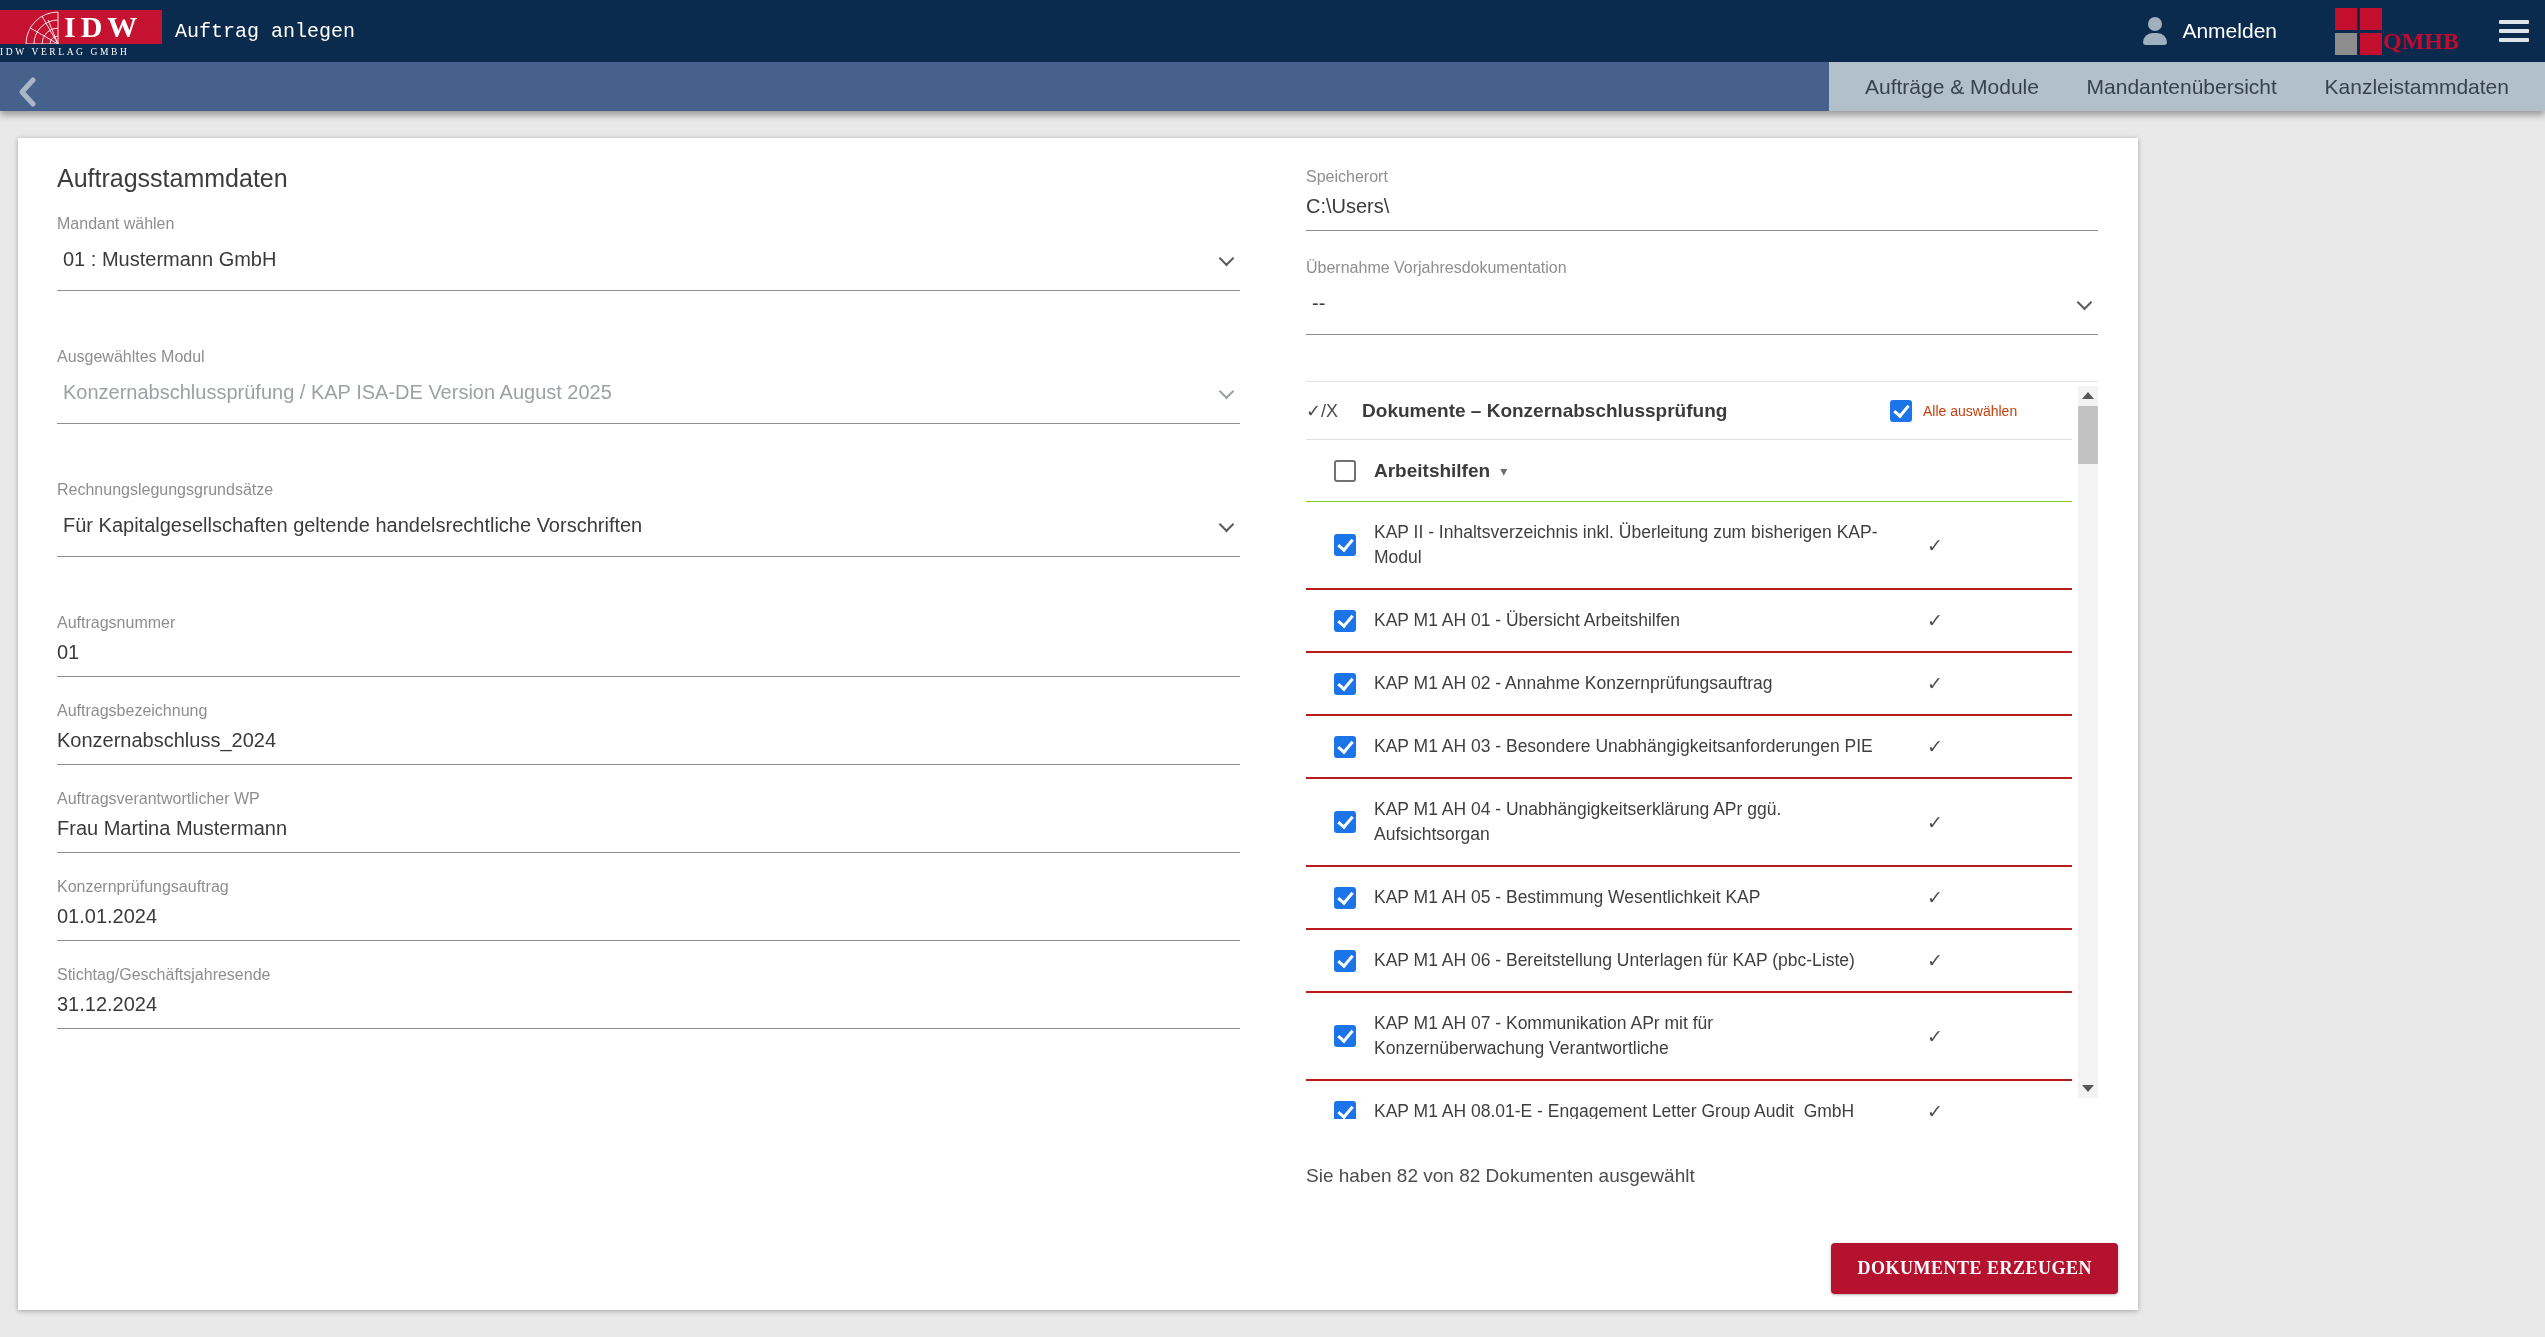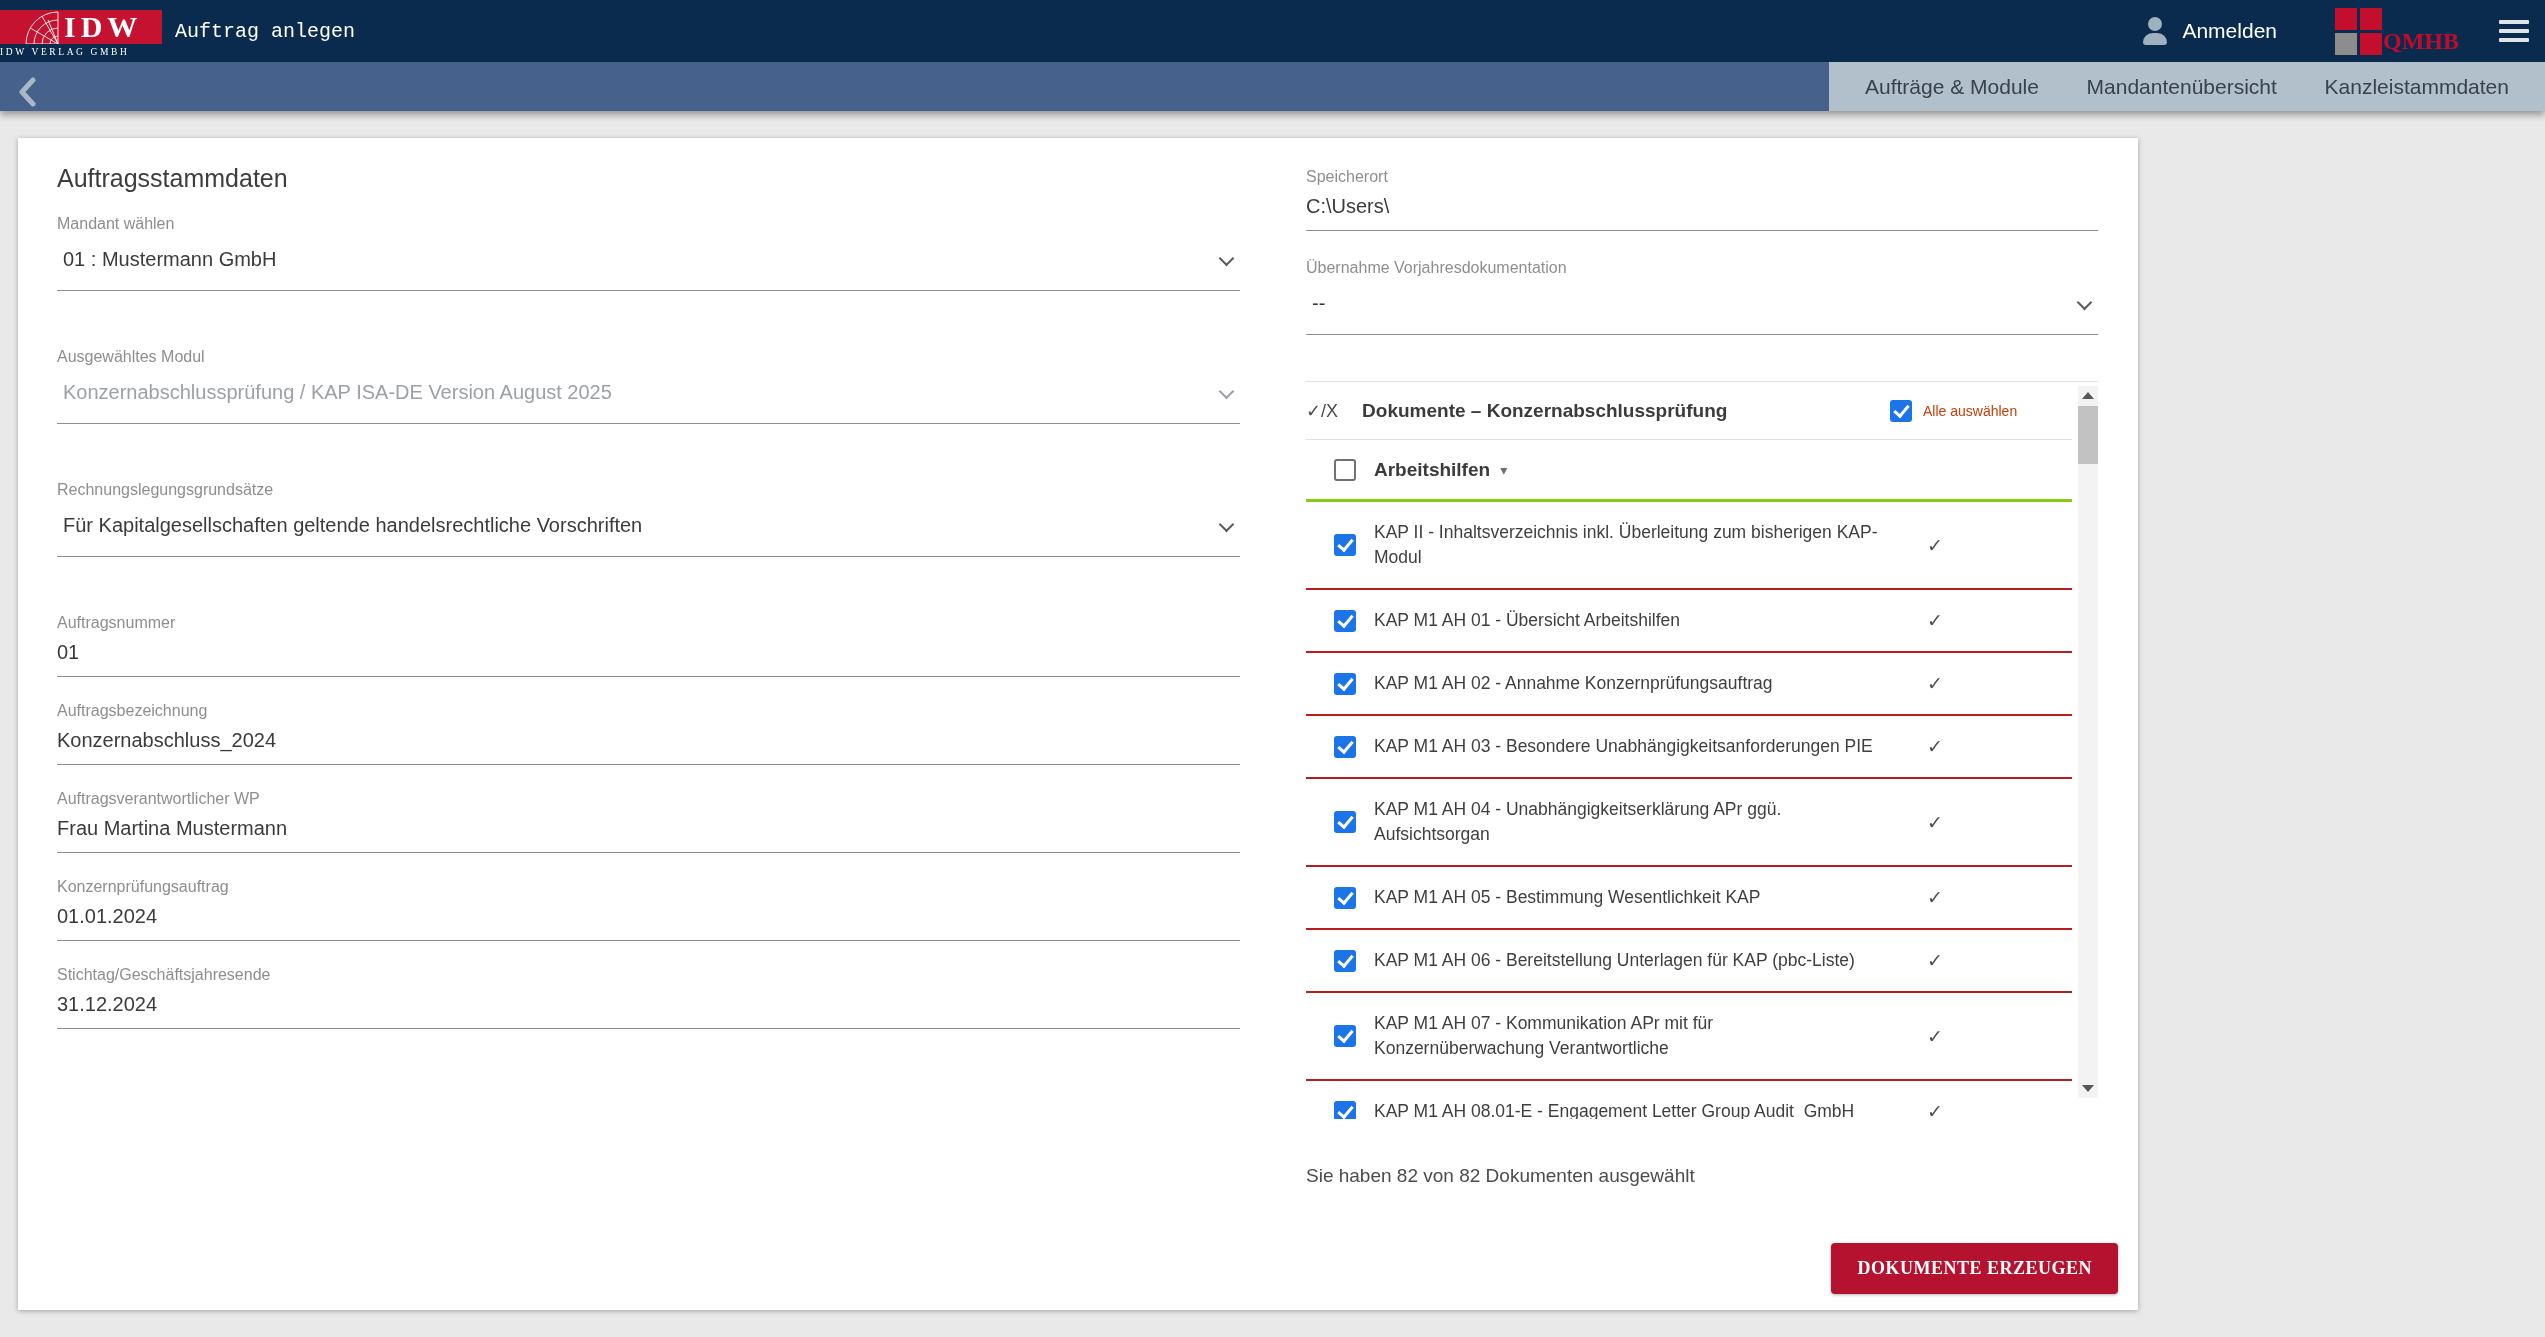--- a/index.html
+++ b/index.html
@@ -66,21 +66,21 @@
   .doc-prefix { font-size:18px; color:#4a4a4a; margin-right:24px; }
   .doc-title { font-size:19px; font-weight:bold; color:#3b3b3b; }
   .select-all { position:absolute; left:584px; display:flex; align-items:center; gap:11px; font-size:14px; color:#c2410c; cursor:pointer; }
 
   .cb { width:22px; height:22px; border-radius:3px; position:relative; flex:none; cursor:pointer; }
   .cb.checked { background:#1b74e8; }
   .cb.checked::after { content:""; position:absolute; left:7px; top:2px; width:6px; height:12px;
                        border-right:3px solid #fff; border-bottom:3px solid #fff; transform:rotate(40deg); }
   .cb.un { border:2px solid #717171; background:#fff; }
 
-  .doc-group { height:62px; display:flex; align-items:center; padding-left:28px; border-bottom:3px solid #84cc16; }
+  .doc-group { height:62px; display:flex; align-items:center; padding-left:28px; border-bottom:1px solid #84cc16; }
   .doc-group-label { font-size:19px; font-weight:bold; color:#3b3b3b; margin-left:18px; }
   .sort-caret { font-size:14px; color:#6f6f6f; margin-left:10px; }
 
   .doc-row { display:flex; align-items:center; padding:18px 0 18px 28px; border-bottom:2px solid #b91c1c; }
   .doc-label { width:505px; font-size:17.5px; line-height:25px; color:#3f3f3f; margin-left:18px; }
   .doc-status { font-size:19px; color:#4f4f4f; margin-left:48px; font-weight:300; }
 
   
   .vscroll { position:absolute; right:0; top:4px; width:20px; height:712px; background:#f3f3f3; }
   .vscroll .up, .vscroll .down { position:absolute; left:4px; width:0; height:0; cursor:pointer; }

